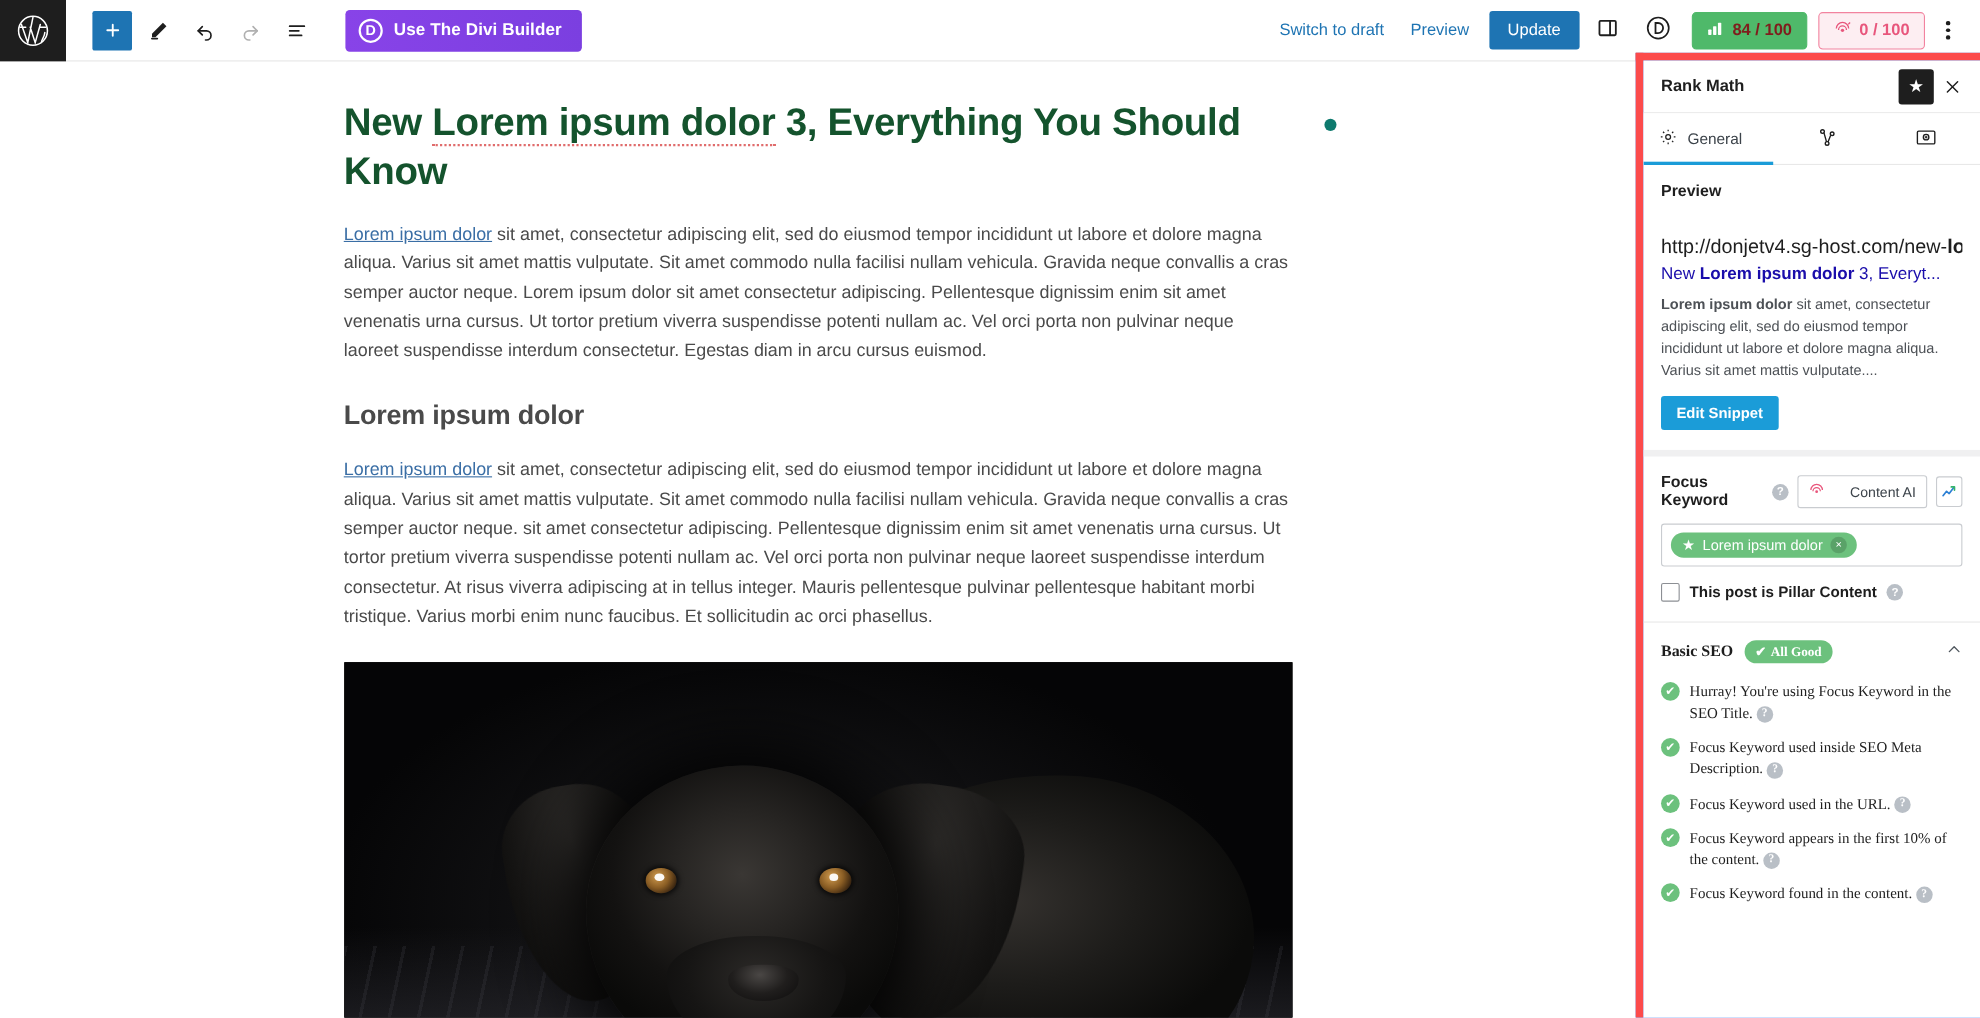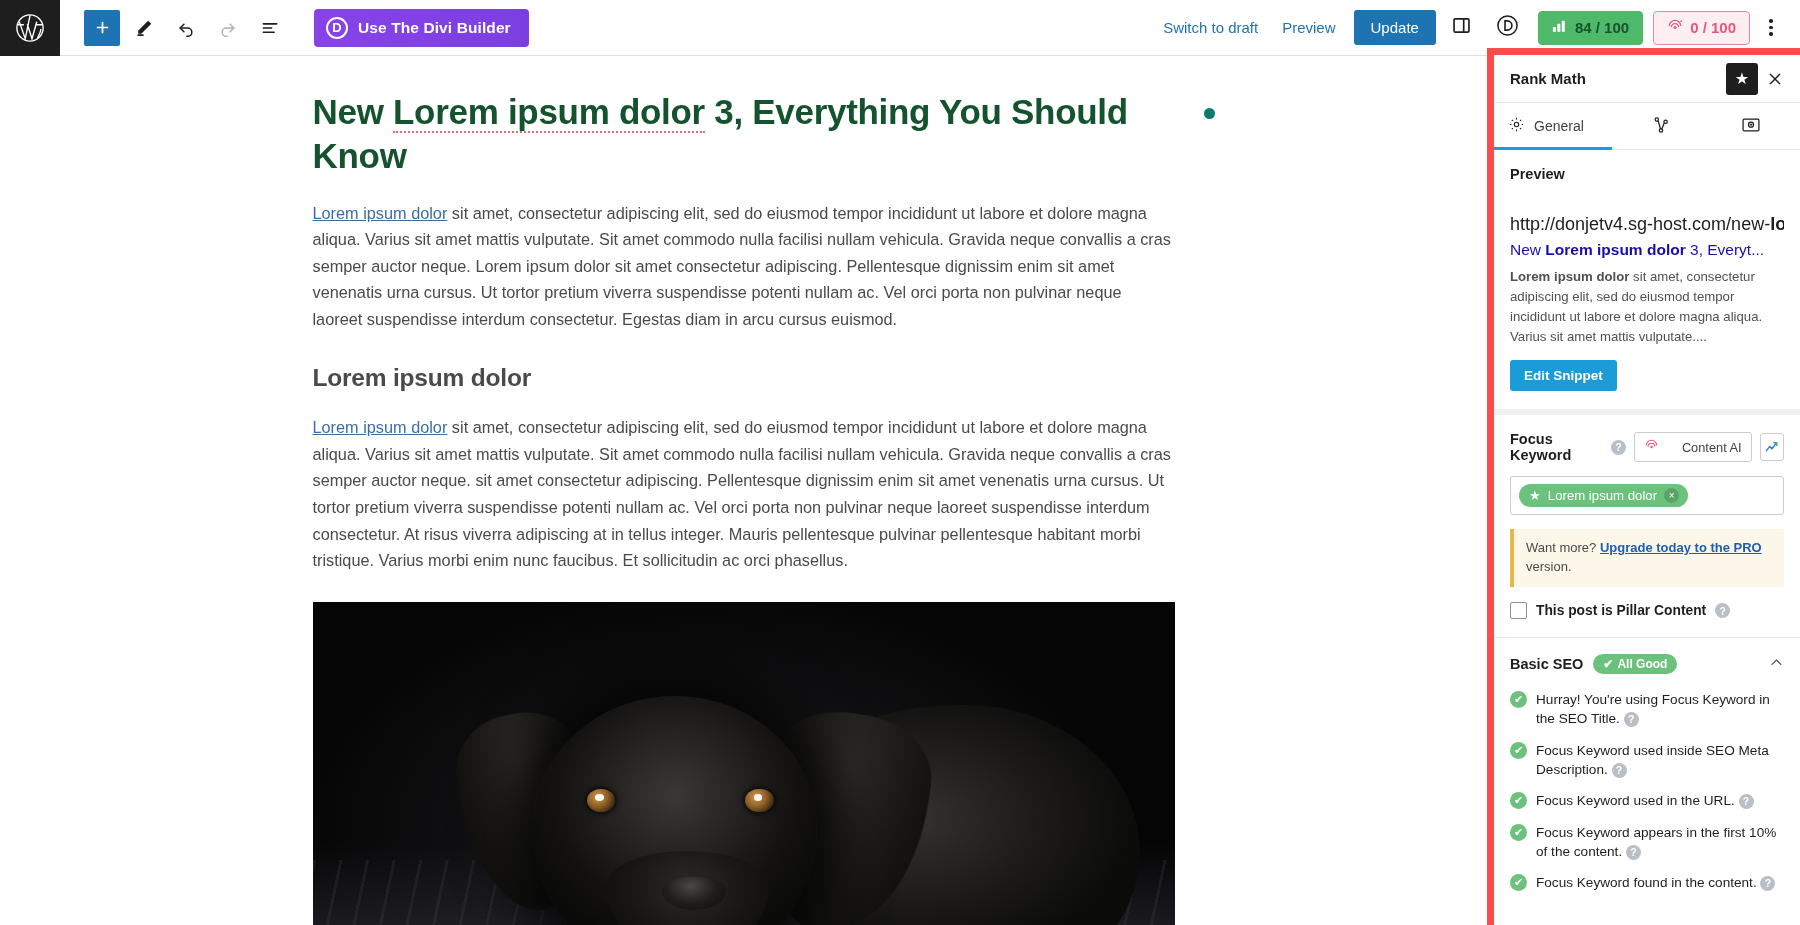--- a/index.html
+++ b/index.html
@@ -61,21 +61,21 @@
   }
   .icon-btn {
     width: 40px; height: 40px; margin-left: 6px;
     display: flex; align-items: center; justify-content: center; cursor: pointer;
   }
   .score-badge {
     display: flex; align-items: center; gap: 7px;
     height: 34px; padding: 0 13px; border-radius: 4px;
     font-size: 15px; font-weight: 700; margin-left: 10px; cursor: pointer; white-space: nowrap;
   }
-  .score-seo { background: #4FB96A; color: #14532d; border: 1px solid #4FB96A; }
+  .score-seo { background: #4FB96A; color: #7f1d1d; border: 1px solid #4FB96A; }
   .score-ai  { background: #FDEEF2; color: #E8567C; border: 1.5px solid #F2839F; }
   .kebab {
     width: 34px; height: 40px; display:flex; flex-direction:column; align-items:center;
     justify-content:center; gap:3px; margin-left: 4px; cursor:pointer;
   }
   .kebab i { width: 3.5px; height: 3.5px; background:#1e1e1e; border-radius:50%; display:block; }
 
   
   .canvas {
     position: absolute; top: 56px; left: 0; width: 1487px; height: 869px;
@@ -482,30 +482,29 @@
       </div>
 
       <div class="kw-box">
         <span class="kw-tag">
           <span>★</span>
           <span>Lorem ipsum dolor</span>
           <span class="kw-x">×</span>
         </span>
       </div>
 
-      <div class="notice"><span>Want more? </span><a href="#">Upgrade today to the PRO</a><span> version.</span></div>
 
       <div class="pillar">
         <span class="cbox"></span>
         <span>This post is Pillar Content</span>
         <span class="help-q">?</span>
       </div>
     </div>
 
-    <div class="rm-sect" style="border-bottom:none;">
+    <div class="rm-sect" style="border-bottom:none;font-family:Liberation Serif, serif;">
       <div class="basic-head">
         <span class="sect-h">Basic SEO</span>
         <span class="pill-good">
           <span>✔</span>
           <span>All Good</span>
         </span>
         <span class="chev">
           <svg width="15" height="15" viewBox="0 0 24 24" fill="none" stroke="#50575e" stroke-width="2" stroke-linecap="round" stroke-linejoin="round">
             <path d="M5 15l7-7 7 7"></path>
           </svg>

